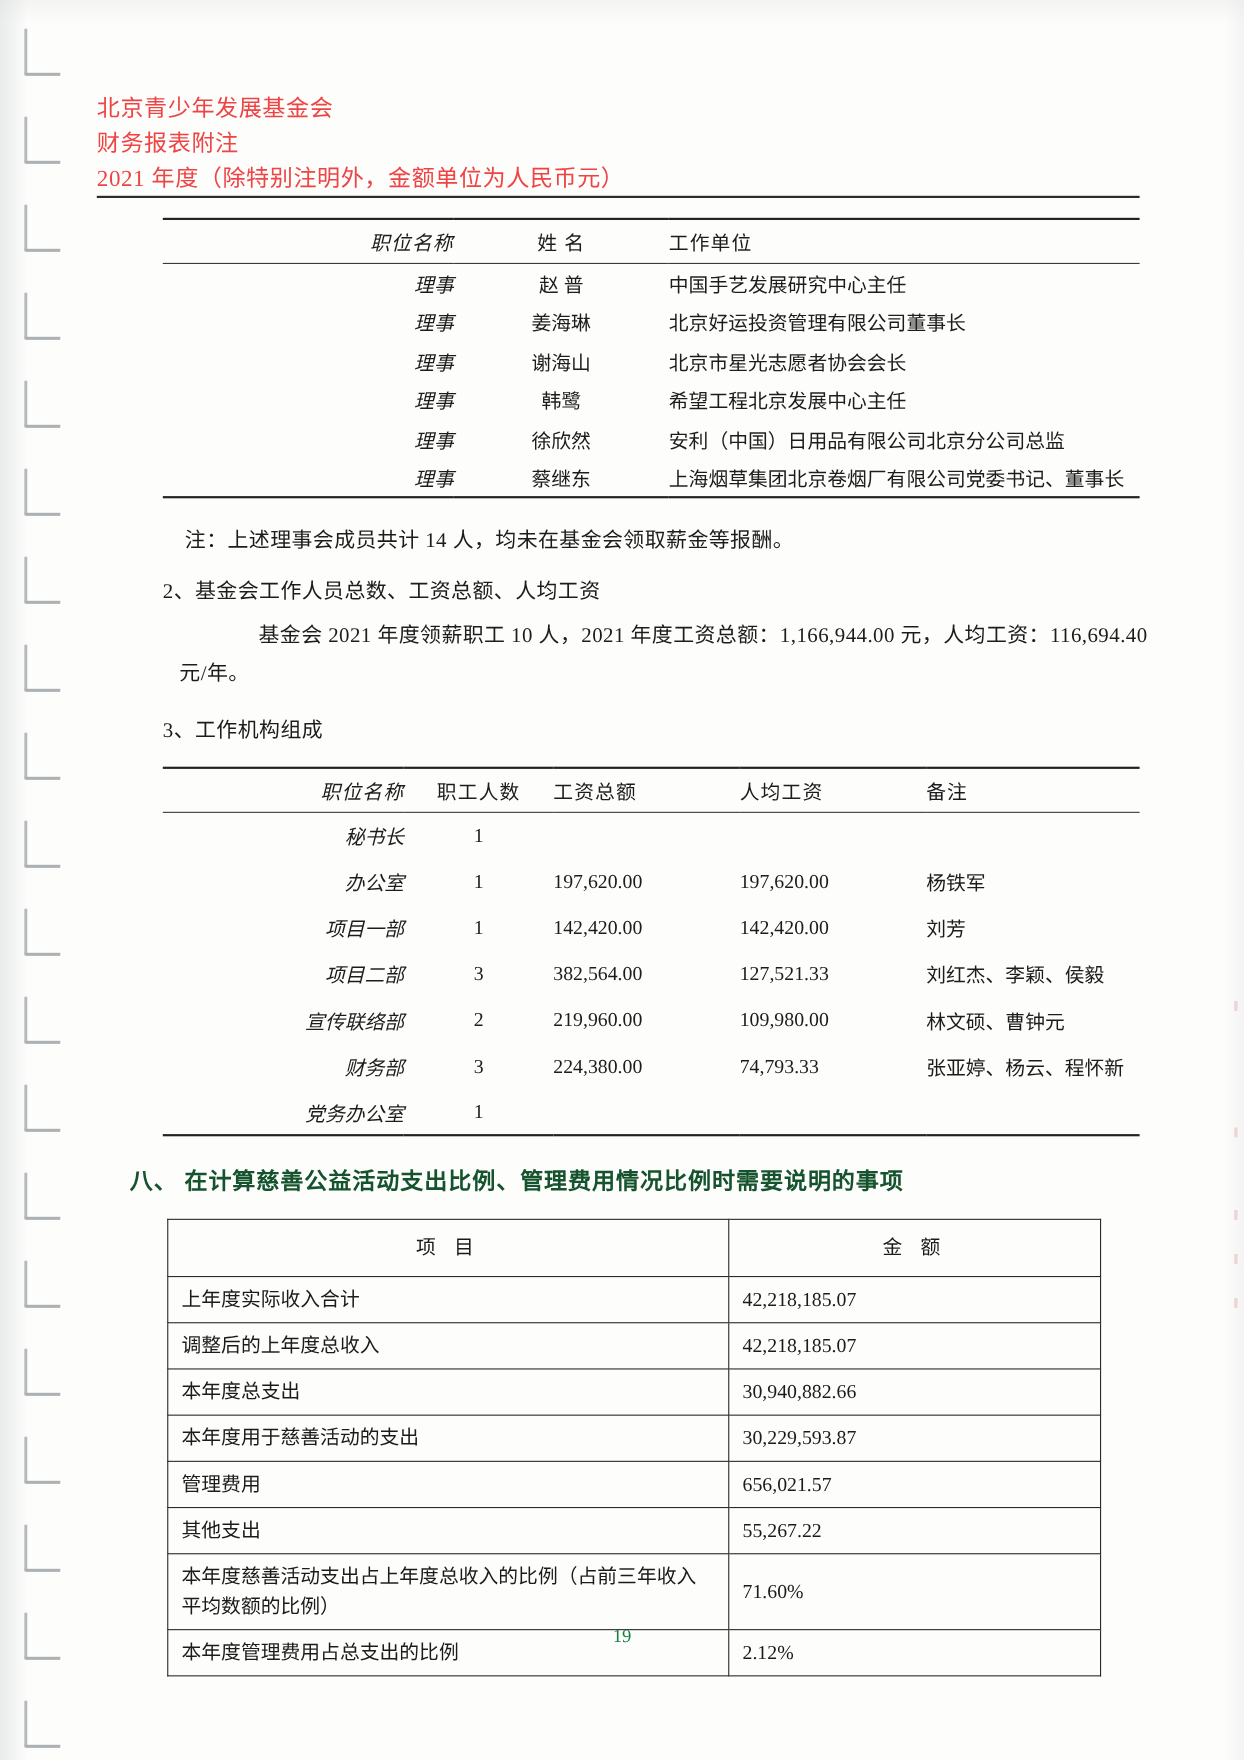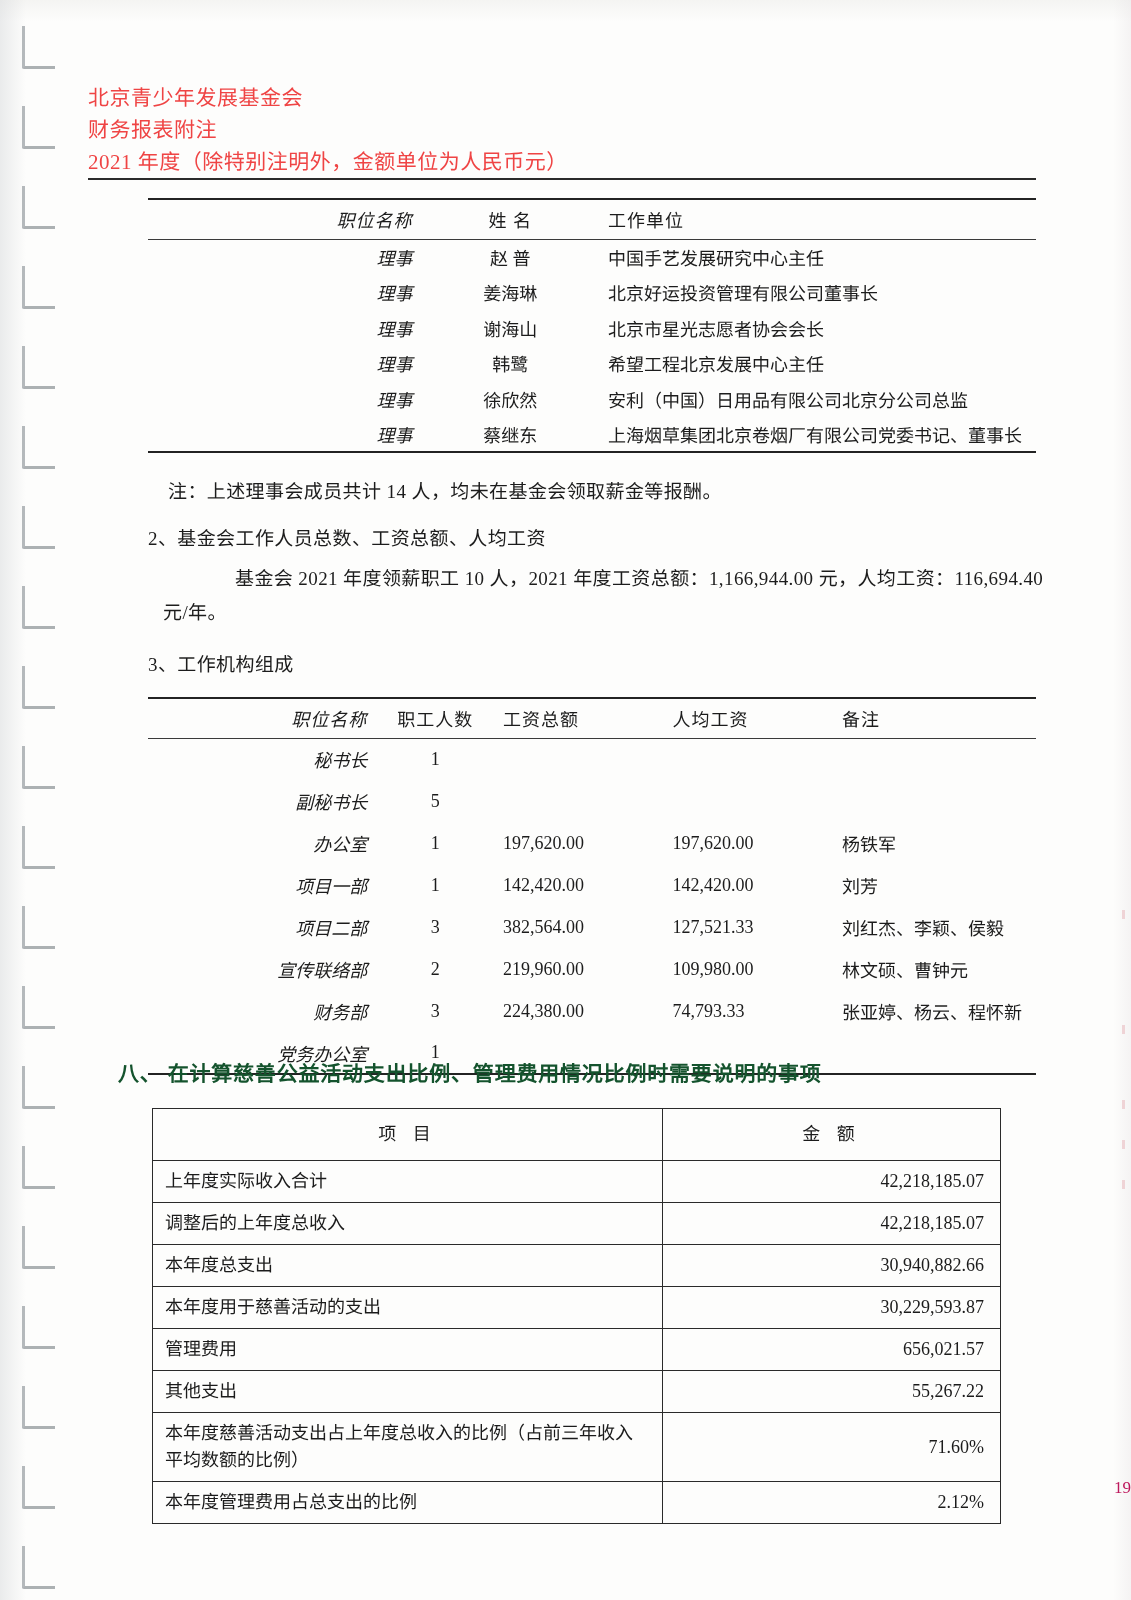--- a/index.html
+++ b/index.html
@@ -182,31 +182,31 @@
     line-height: 27px;
   }
   .tbl-grid col.g-item { width: 510px; }
   .tbl-grid col.g-amt  { width: 338px; }
   .tbl-grid thead th {
     text-align: center;
     letter-spacing: 6px;
     padding: 12px 12px;
   }
   .tbl-grid tbody td.g-label { text-align: left; }
-  .tbl-grid tbody td.g-value { text-align: right; padding-right: 16px; }
+  .tbl-grid tbody td.g-value { text-align: left; padding-right: 16px; }
 
   
   #page-number {
     position: absolute;
     left: 0;
     top: 1478px;
     width: 1131px;
-    text-align: right;
+    text-align: center;
     font-size: 17px;
-    color: #be185d;
+    color: #15803d;
   }
 </style>
 </head>
 <body>
 
 <div class="page">
 
   <div class="paper-tone"></div>
 
   <div class="binder-marks">
@@ -314,27 +314,20 @@
       </thead>
       <tbody>
         <tr>
           <td class="al-l">秘书长</td>
           <td class="al-c">1</td>
           <td class="al-r"></td>
           <td class="al-r"></td>
           <td class="al-r"></td>
         </tr>
         <tr>
-          <td class="al-l">副秘书长</td>
-          <td class="al-c">5</td>
-          <td class="al-r"></td>
-          <td class="al-r"></td>
-          <td class="al-r"></td>
-        </tr>
-        <tr>
           <td class="al-l">办公室</td>
           <td class="al-c">1</td>
           <td class="al-r">197,620.00</td>
           <td class="al-r">197,620.00</td>
           <td class="al-r">杨铁军</td>
         </tr>
         <tr>
           <td class="al-l">项目一部</td>
           <td class="al-c">1</td>
           <td class="al-r">142,420.00</td>

